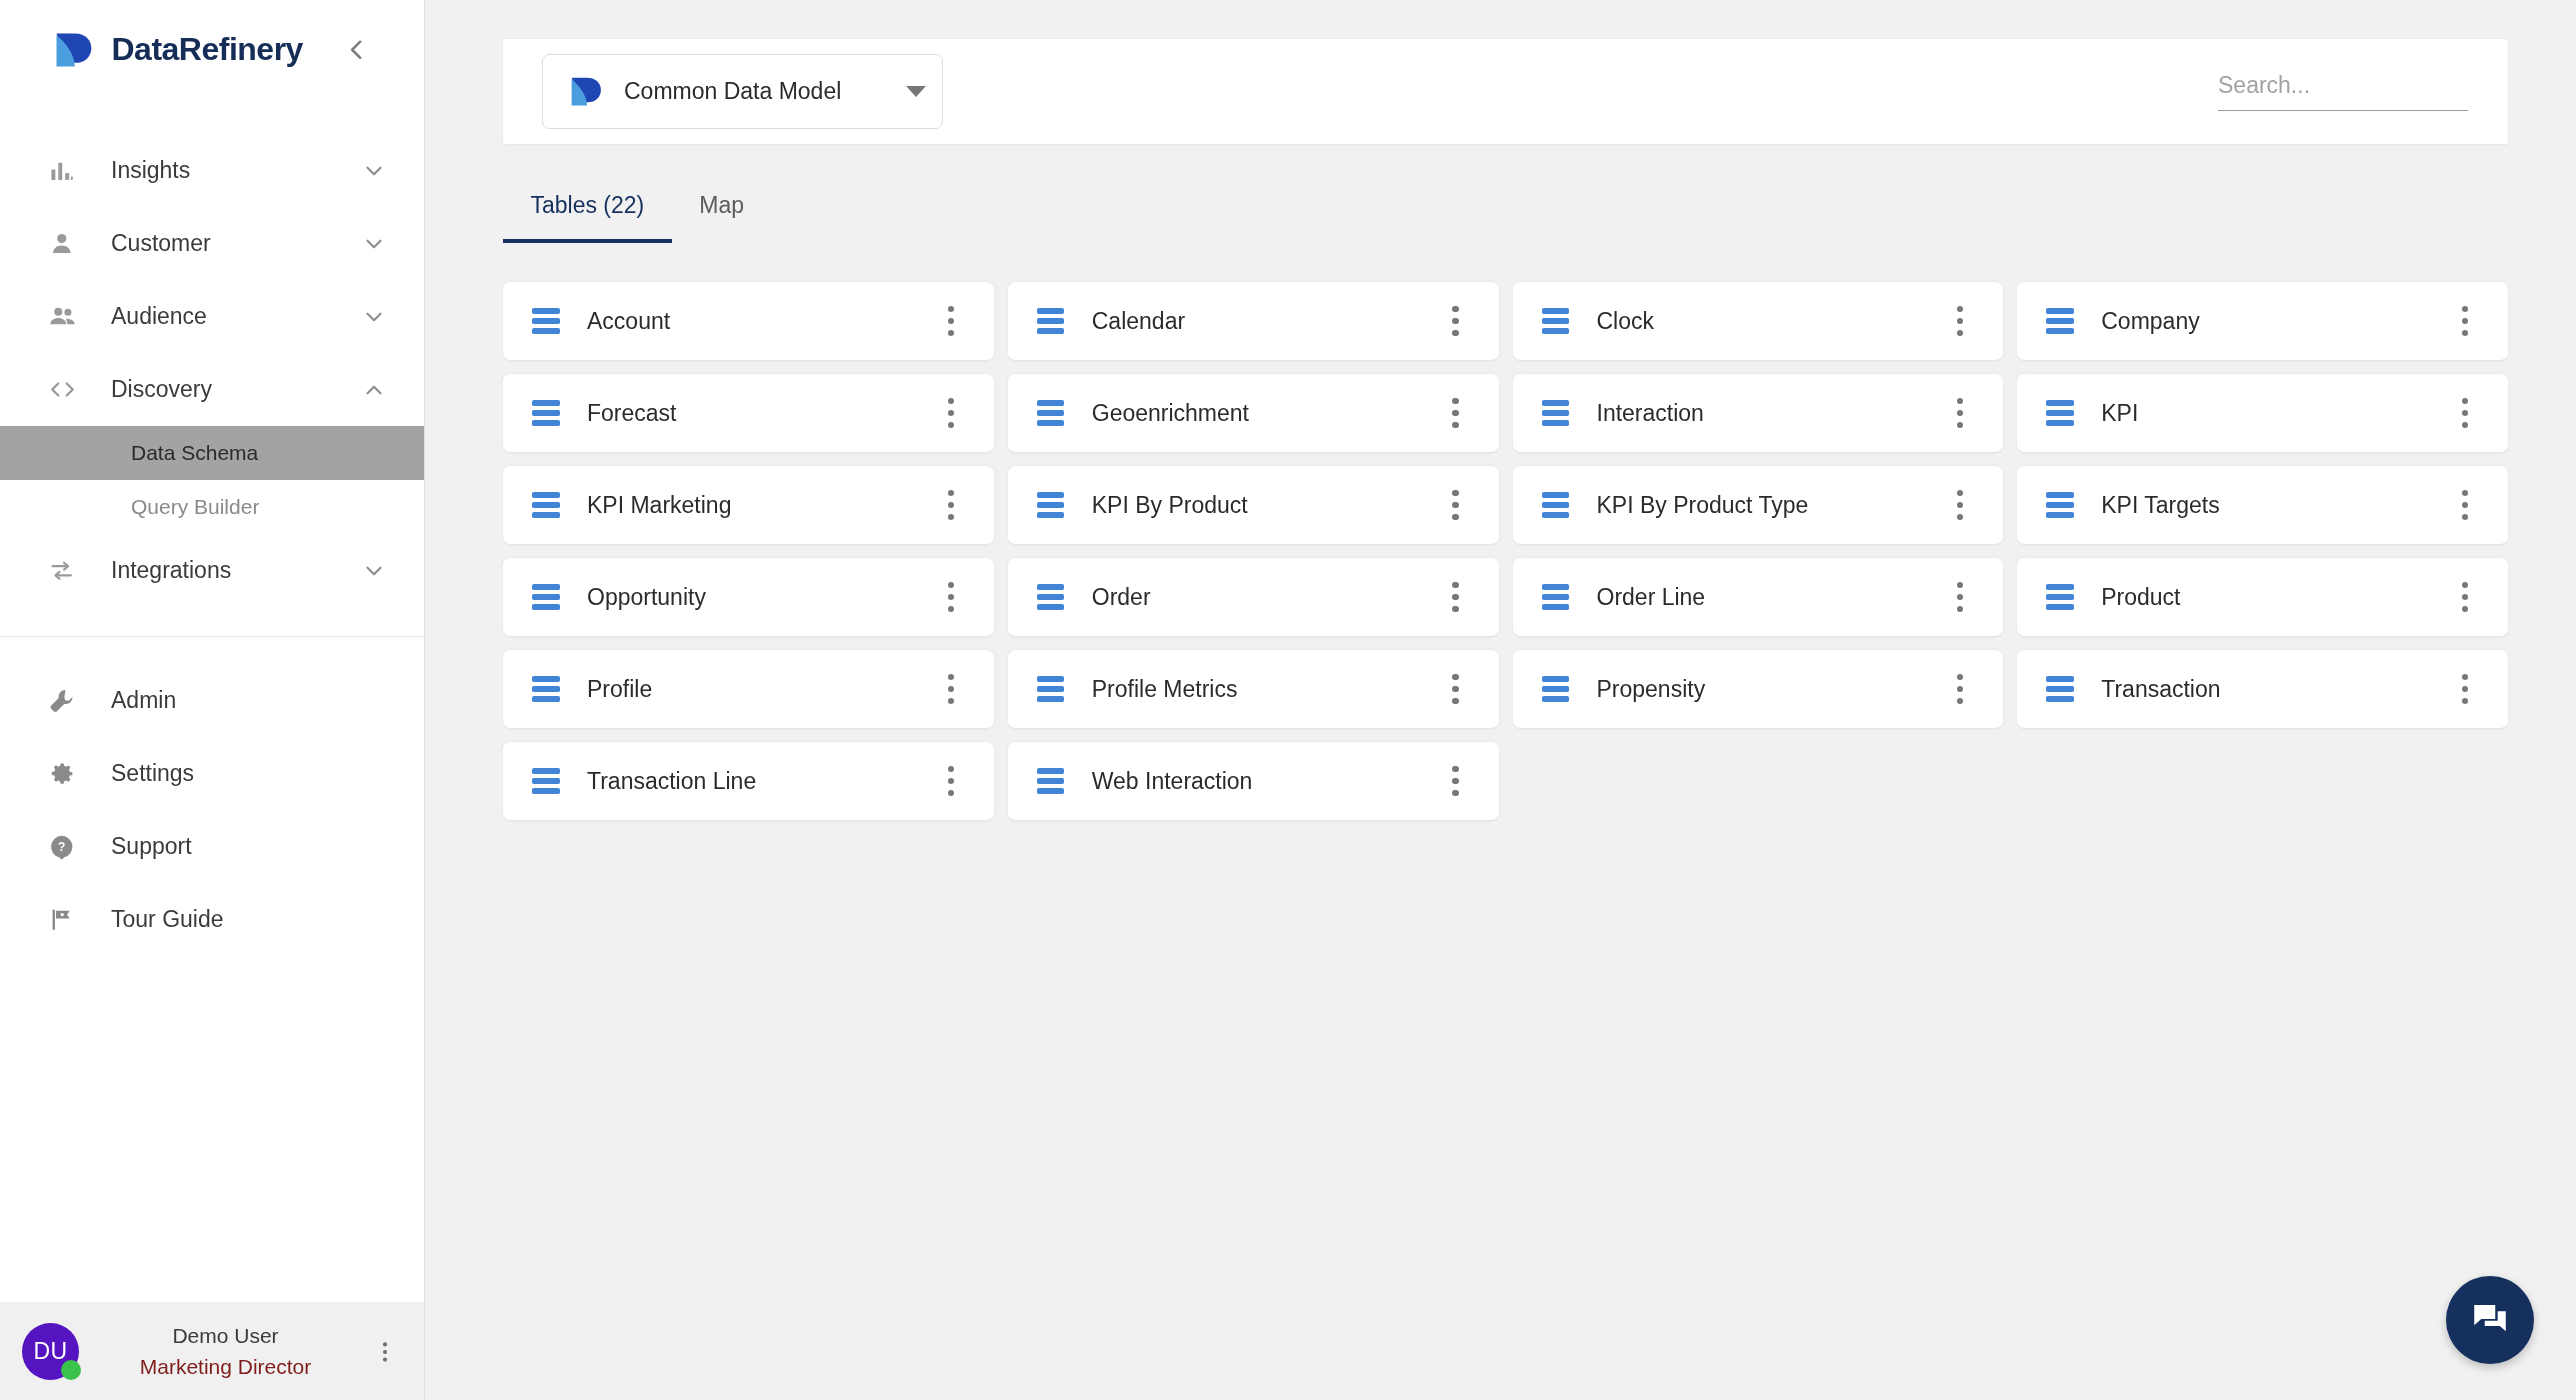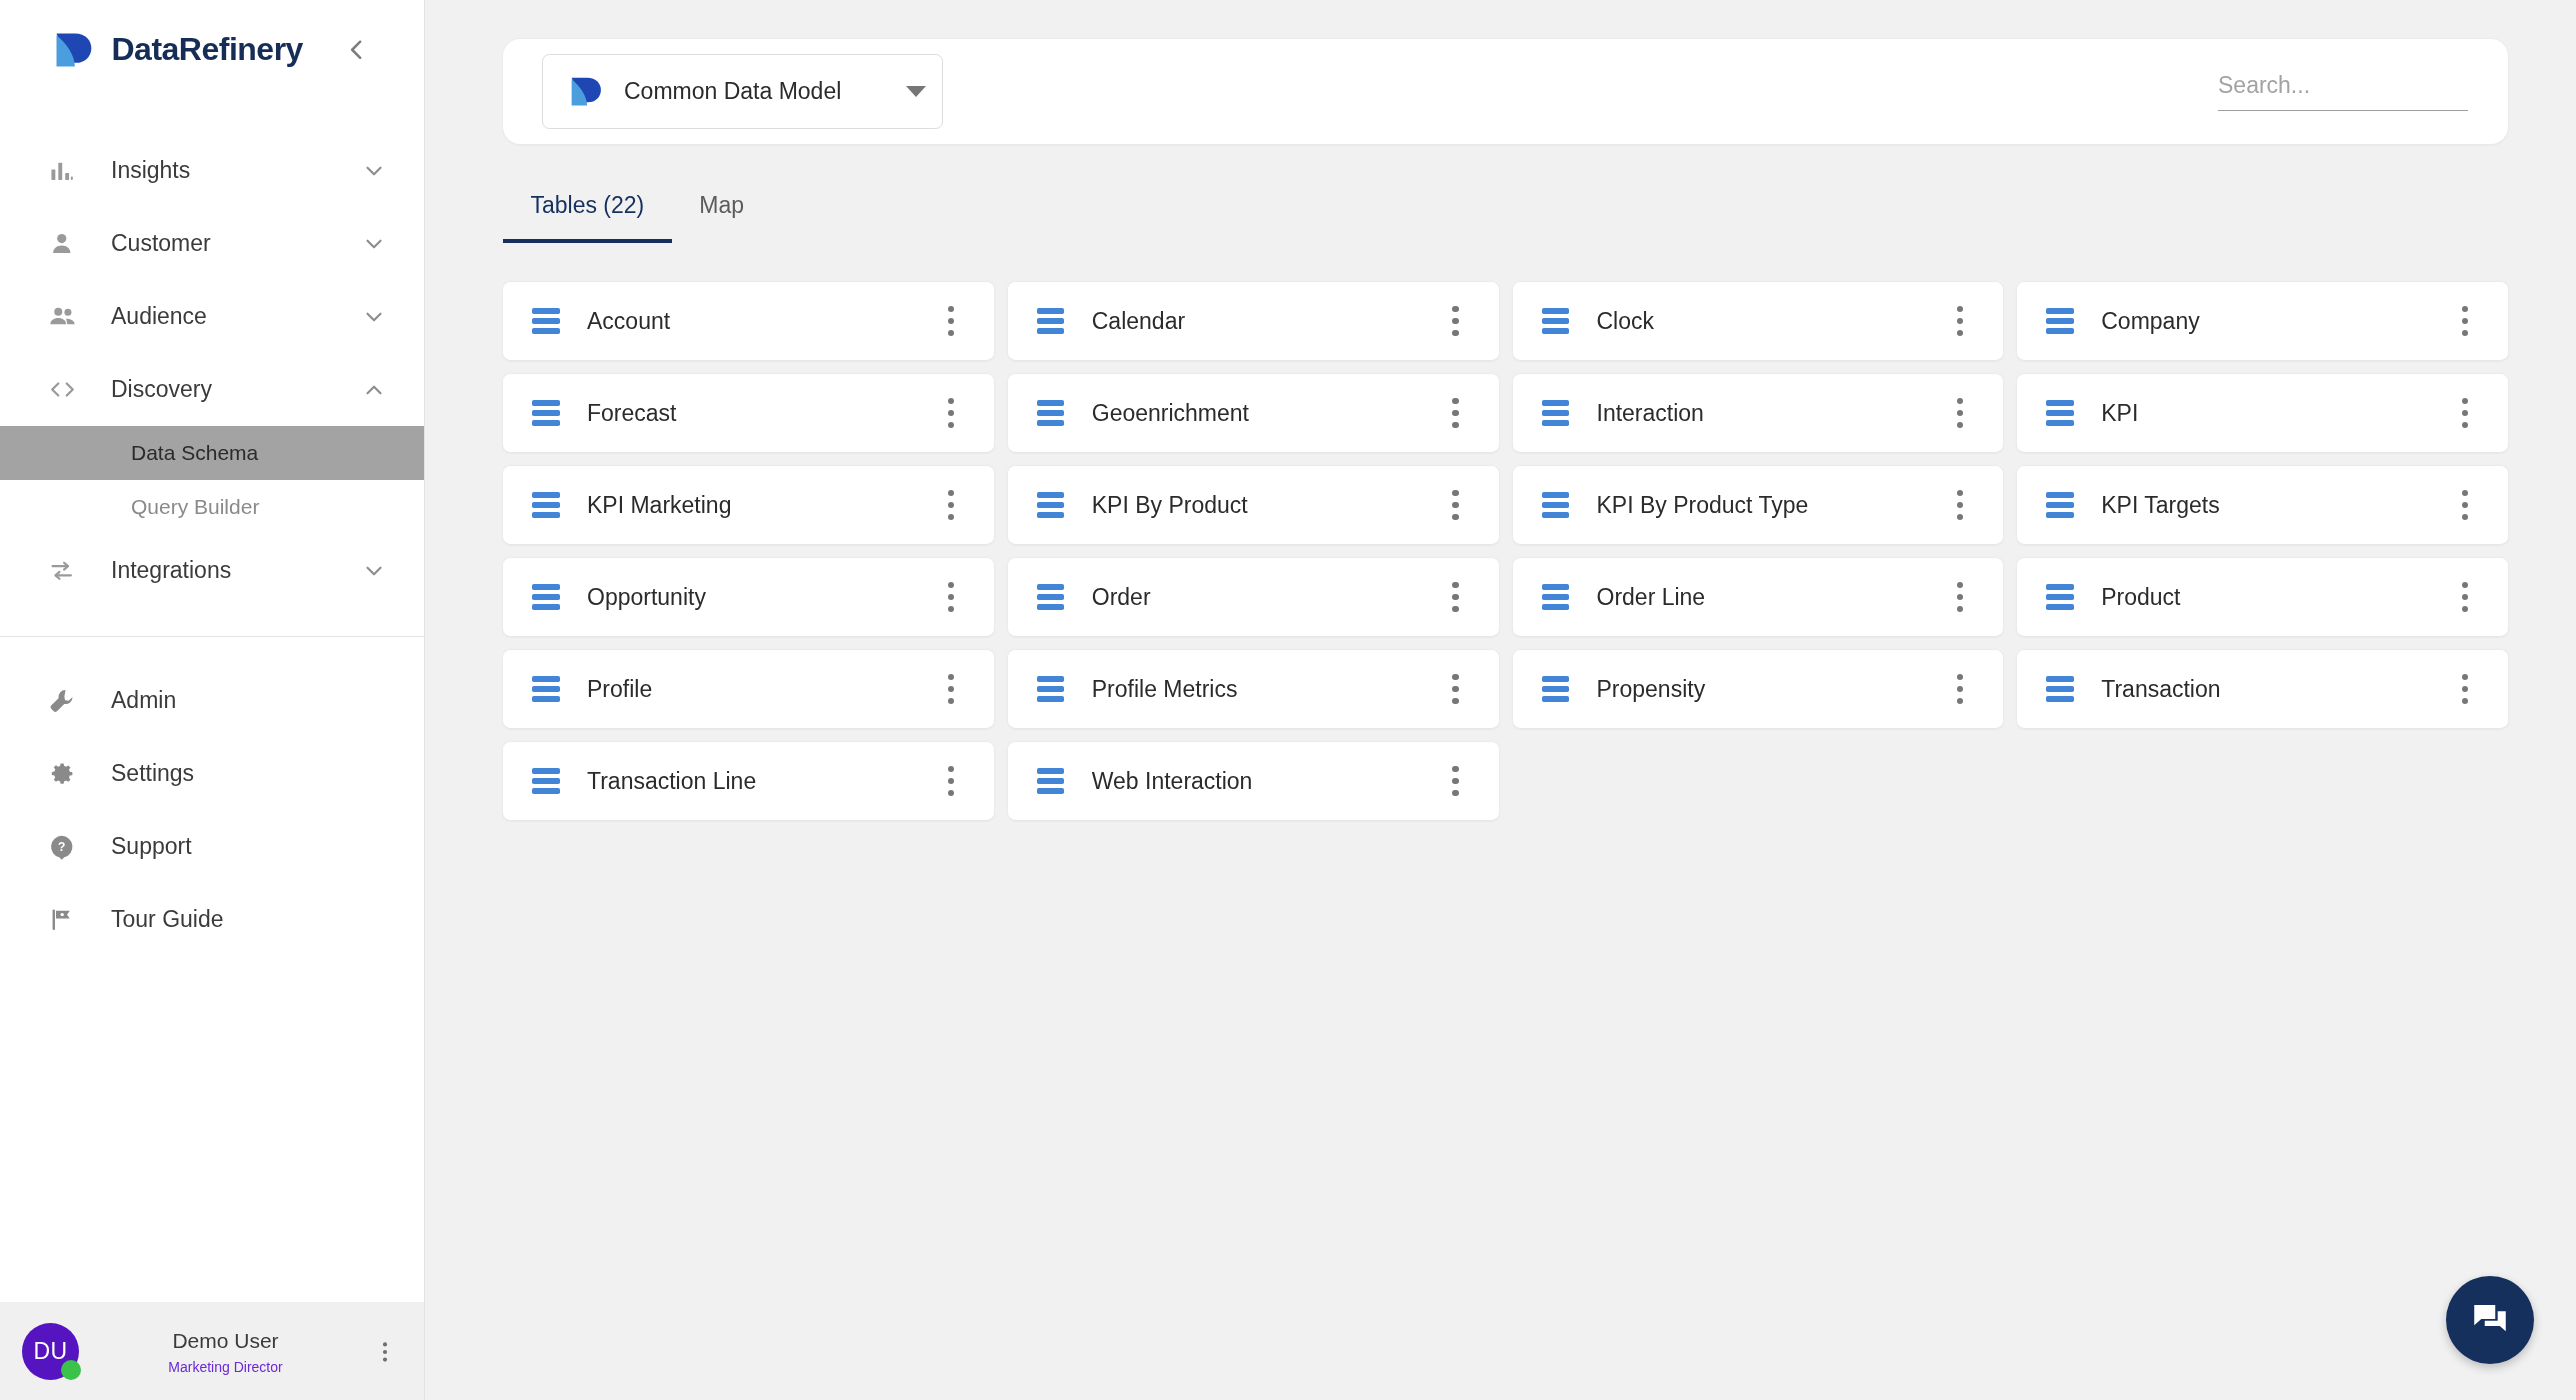--- a/index.html
+++ b/index.html
@@ -91,21 +91,21 @@
     font-size: 23px; letter-spacing: 0.5px;
     position: relative; flex: 0 0 57px;
   }
   .avatar .status-dot {
     position: absolute; right: -1.8px; bottom: 0px;
     width: 20px; height: 20px; border-radius: 50%;
     background: #3bc24a;
   }
   .user-meta { flex: 1 1 auto; line-height: 1.45; text-align: center; }
   .user-name { font-size: 21px; color: #3b3b3b; }
-  .user-role { font-size: 14px; color: #6d28d9; }
+  .user-role { font-size: 21px; color: #7f1d1d; }
   .user-menu { color: #6f6f6f; display: flex; align-items: center; }
 
   
   .main {
     flex: 1 1 auto; height: 1401px;
     background: #f1f1f1;
     position: relative; overflow: hidden;
   }
   .page-head { padding: 27.5px 0 0 78px; }
   .page-title {
@@ -113,21 +113,21 @@
     letter-spacing: -0.2px;
   }
   .page-sub {
     font-size: 22px; color: #4b4b4b;
     margin-top: 11px;
   }
 
   .toolbar-card {
     margin: 39px 68px 0 78px;
     background: #ffffff;
-    border-radius: 17px;
+    border-radius: 3px;
     height: 105px;
     display: flex; align-items: center;
     padding: 0 40px 0 39px;
     box-shadow: 0 0.9px 2.8px rgba(0,0,0,0.06);
   }
   .model-select {
     width: 401px; height: 75px;
     border: 0.9px solid #dcdcdc; border-radius: 7.3px;
     background: #ffffff;
     display: flex; align-items: center;

